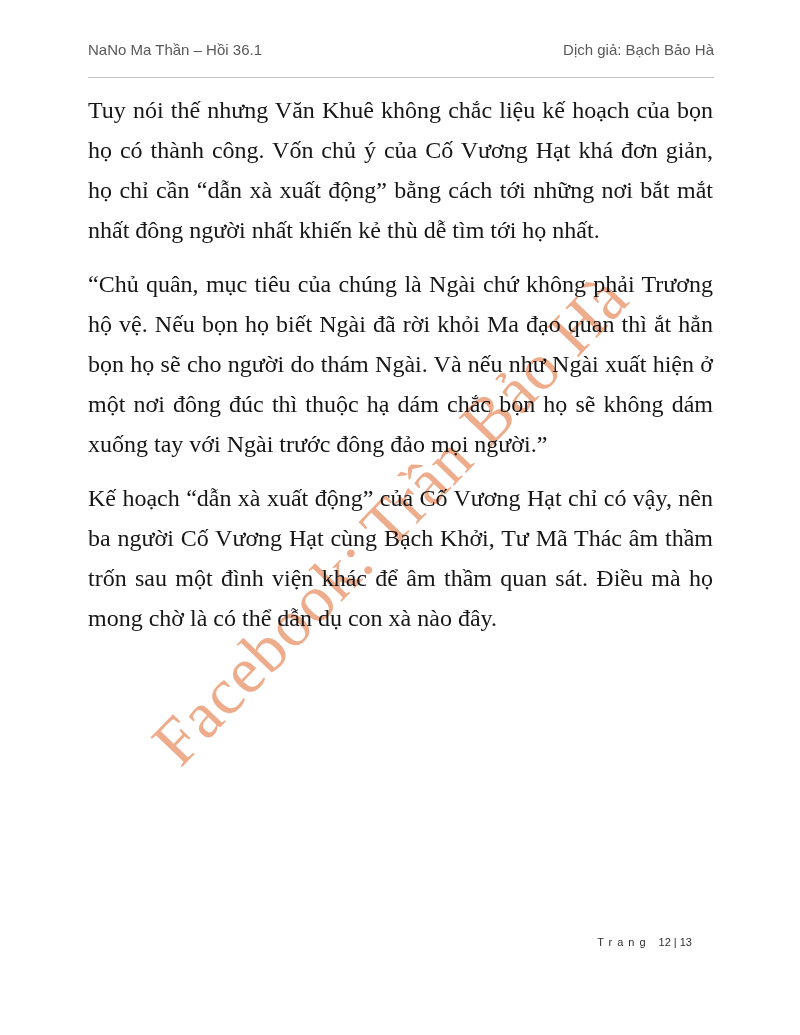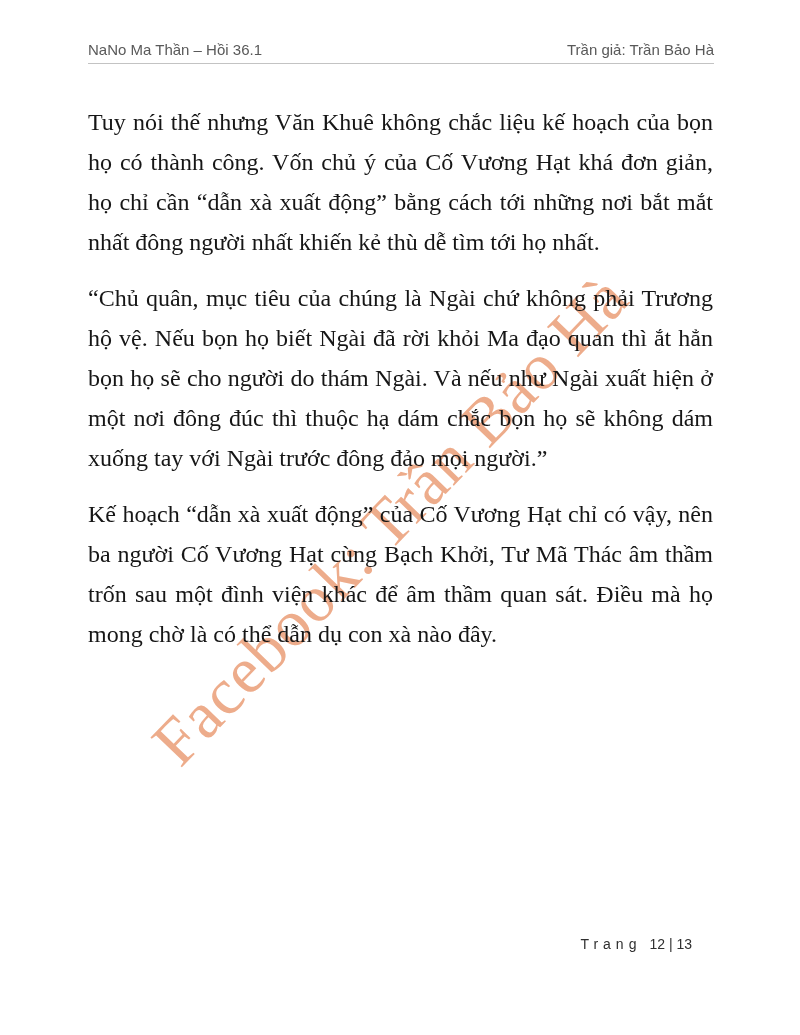--- a/index.html
+++ b/index.html
@@ -19,21 +19,21 @@
     position: absolute;
     left: 88px;
     right: 86px;
     top: 41px;
     display: flex;
     justify-content: space-between;
     align-items: baseline;
     font-family: "Liberation Sans", sans-serif;
     font-size: 15px;
     color: #595959;
-    padding-bottom: 5px;
+    padding-bottom: 19px;
     border-bottom: 1px solid #c3c3c3;
   }
   
   .watermark {
     position: absolute;
     left: 390px;
     top: 520px;
     transform: translate(-50%, -50%) rotate(-46deg);
     transform-origin: center center;
     font-family: "Liberation Serif", serif;
@@ -53,47 +53,47 @@
     right: 87px;
     top: 86px;
     z-index: 1;
     font-family: "Liberation Serif", serif;
     font-size: 24px;
     line-height: 40px;
     color: #161616;
     text-align: justify;
   }
   .content p {
-    margin: 16px 0 14px 0;
+    margin: 4px 0 14px 0;
   }
   
   .footer {
     position: absolute;
     top: 936px;
     right: 108px;
     z-index: 1;
     font-family: "Liberation Sans", sans-serif;
-    font-size: 14px;
+    font-size: 11px;
     color: #2f2f2f;
     white-space: nowrap;
     text-align: right;
   }
   .footer .footer-label {
     letter-spacing: 5px;
     margin-right: 8px;
   }
 </style>
 </head>
 <body>
 
 <div class="page">
 
   <div class="header">
     <span>NaNo Ma Thần – Hồi 36.1</span>
-    <span>Trần giả: Trần Bảo Hà</span>
+    <span>Dịch giả: Bạch Bảo Hà</span>
   </div>
 
   <div class="watermark">Facebook: Trần Bảo Hà</div>
 
   <div class="content">
     <p>Tuy nói thế nhưng Văn Khuê không chắc liệu kế hoạch của bọn họ có thành công. Vốn chủ ý của Cố Vương Hạt khá đơn giản, họ chỉ cần “dẫn xà xuất động” bằng cách tới những nơi bắt mắt nhất đông người nhất khiến kẻ thù dễ tìm tới họ nhất.</p>
     <p>“Chủ quân, mục tiêu của chúng là Ngài chứ không phải Trương hộ vệ. Nếu bọn họ biết Ngài đã rời khỏi Ma đạo quan thì ắt hẳn bọn họ sẽ cho người do thám Ngài. Và nếu như Ngài xuất hiện ở một nơi đông đúc thì thuộc hạ dám chắc bọn họ sẽ không dám xuống tay với Ngài trước đông đảo mọi người.”</p>
     <p>Kế hoạch “dẫn xà xuất động” của Cố Vương Hạt chỉ có vậy, nên ba người Cố Vương Hạt cùng Bạch Khởi, Tư Mã Thác âm thầm trốn sau một đình viện khác để âm thầm quan sát. Điều mà họ mong chờ là có thể dẫn dụ con xà nào đây.</p>
   </div>
 

